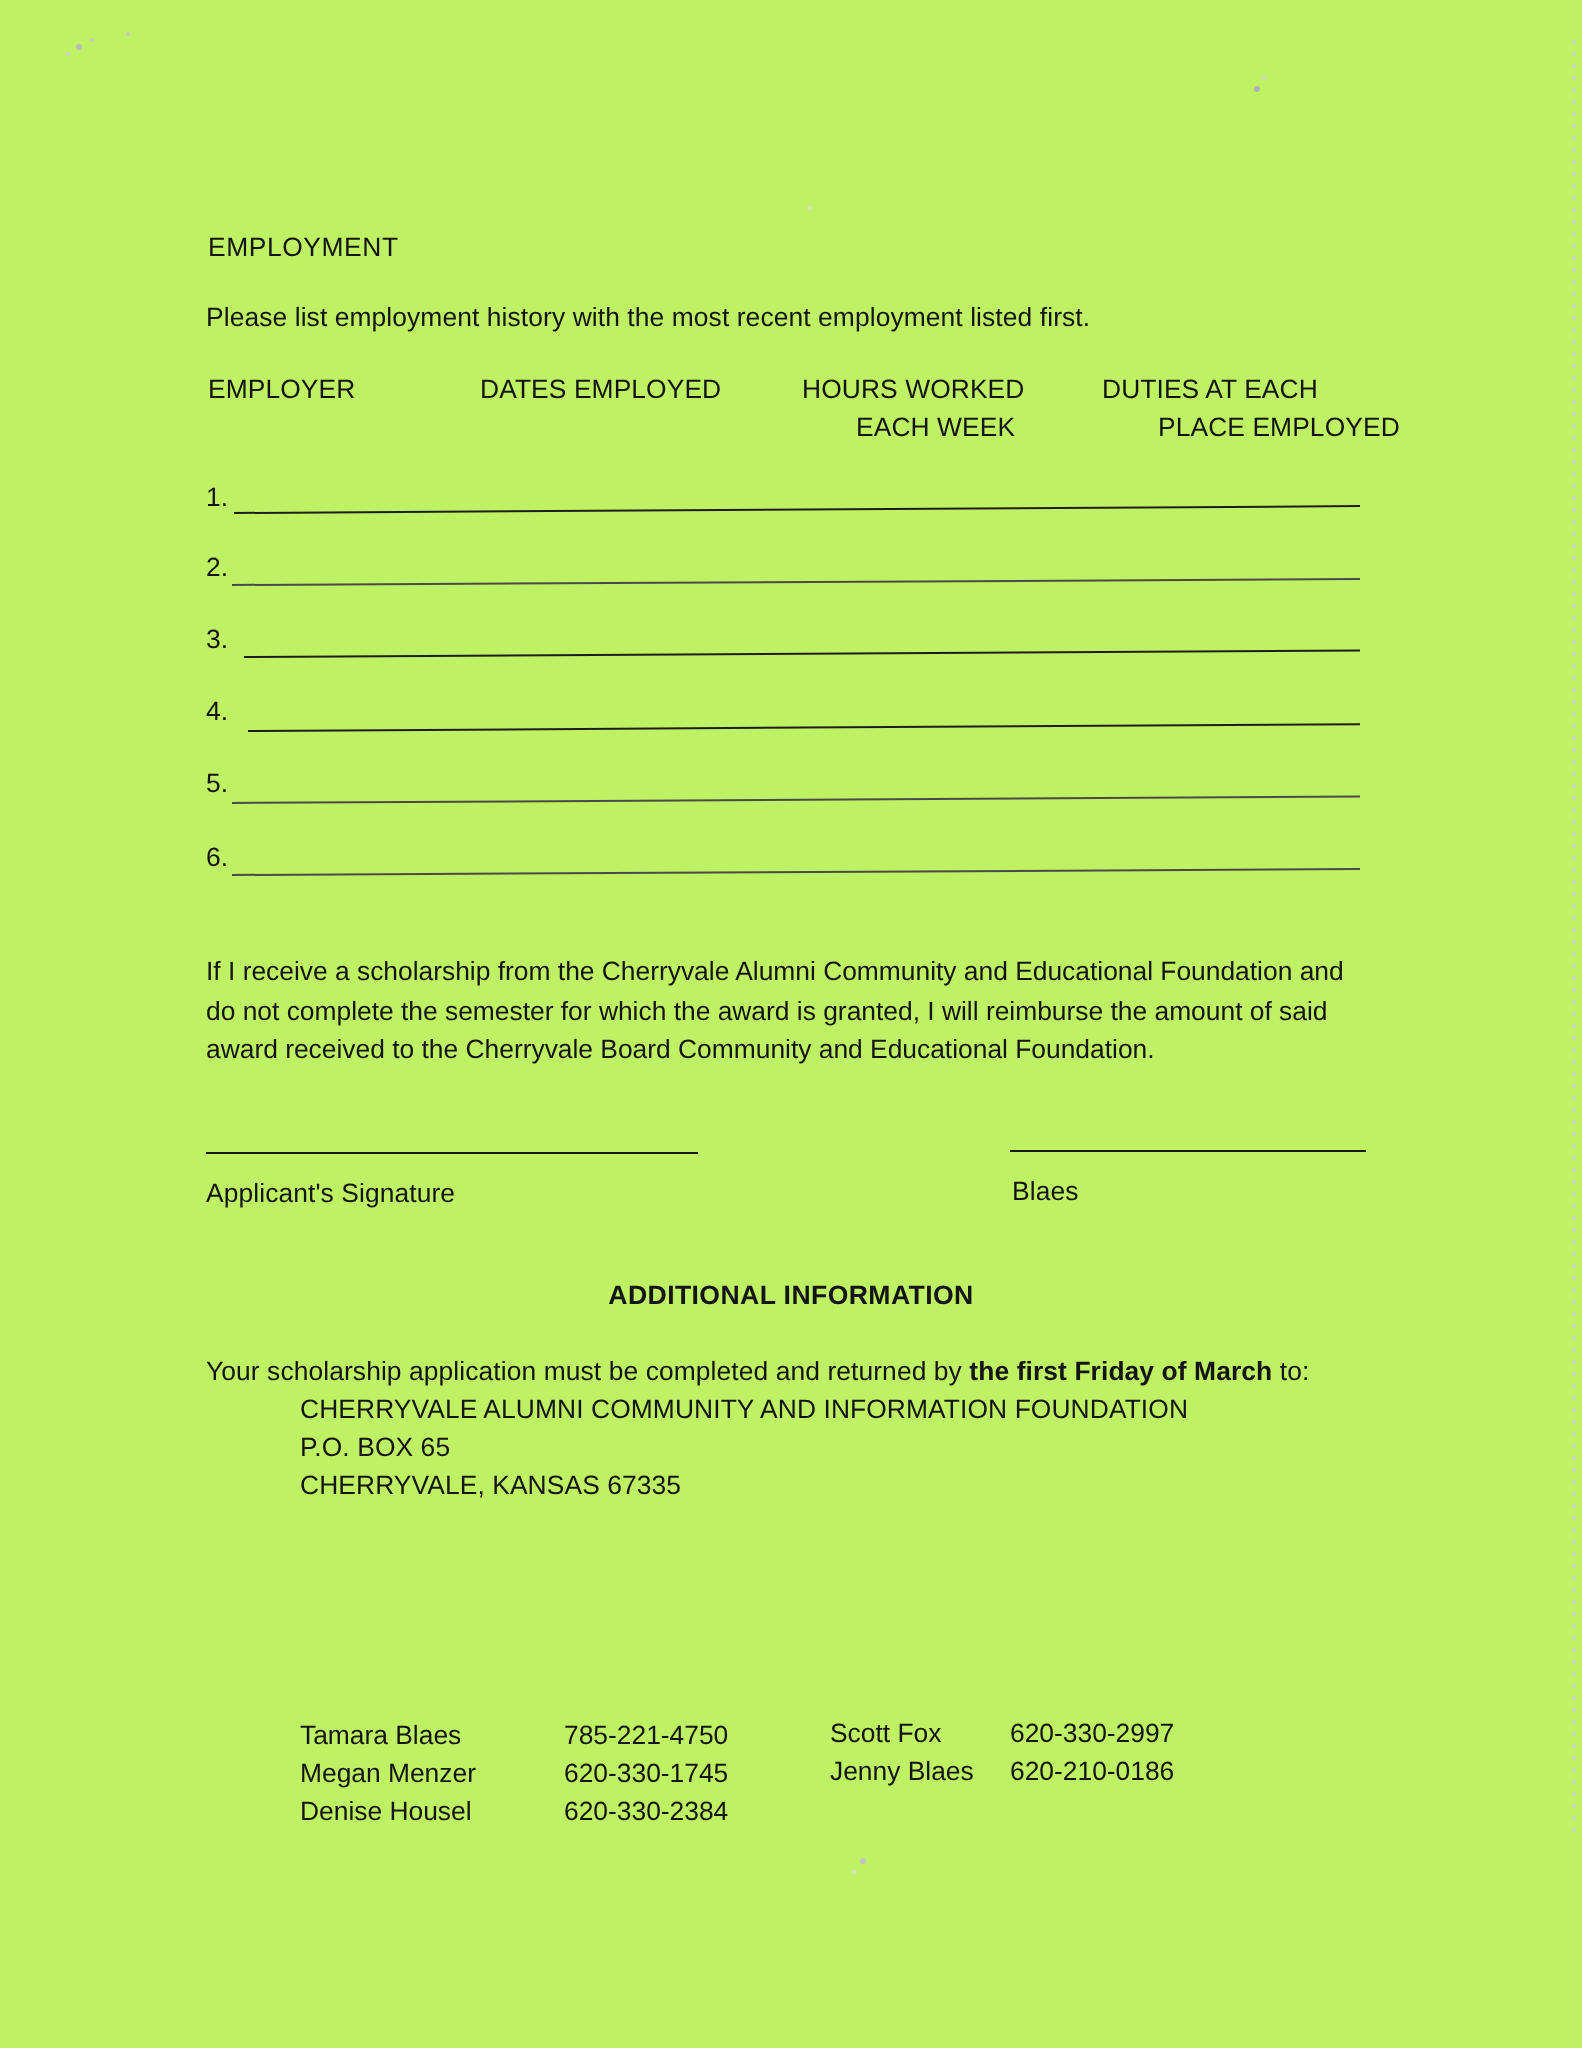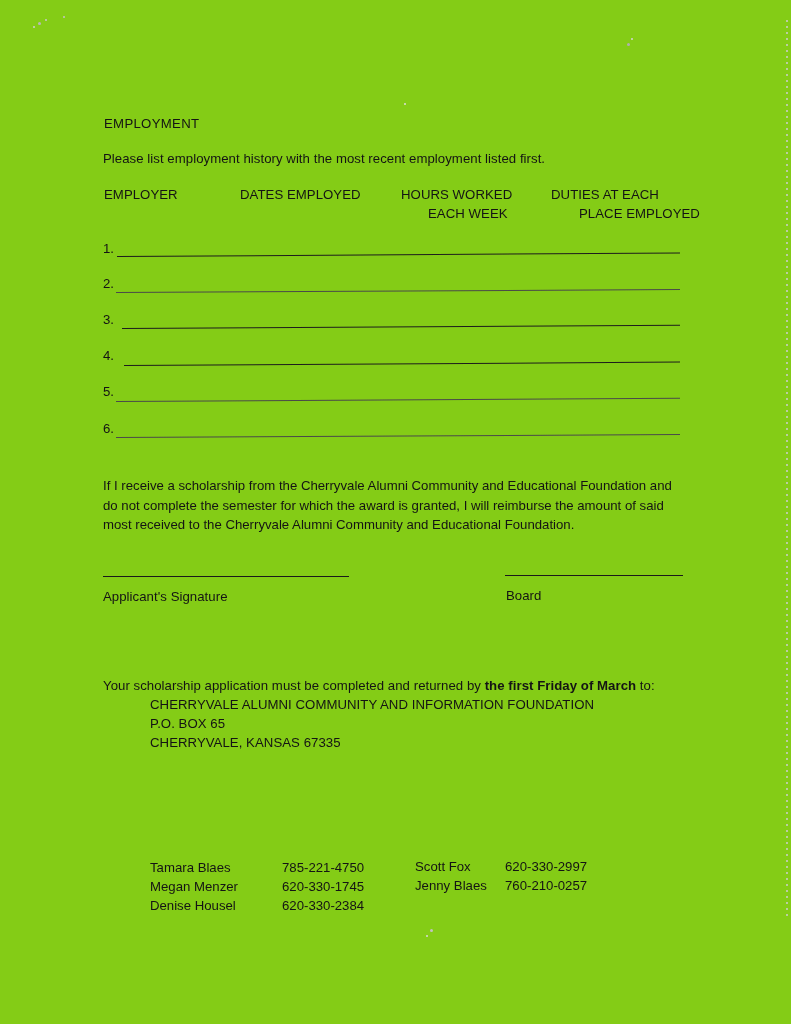--- a/index.html
+++ b/index.html
@@ -8,21 +8,21 @@
     background: #ffffff;
   }
   body {
     font-family: "Liberation Sans", sans-serif;
     color: #141414;
   }
   #page {
     position: relative;
     width: 791px;
     height: 1024px;
-    background: #84cc16;
+    background: #bef264;
     overflow: hidden;
   }
 
   
   .speckle {
     position: absolute;
     background: #b9b9b9;
     border-radius: 50%;
     pointer-events: none;
   }
@@ -135,28 +135,29 @@
 
   <div class="num" style="left:103px; top:348px;">4.</div>
   <div class="rule" style="left:124px; top:365px; width:556px; transform:rotate(-0.35deg);"></div>
 
   <div class="num" style="left:103px; top:384px;">5.</div>
   <div class="rule light" style="left:116px; top:401px; width:564px; transform:rotate(-0.33deg);"></div>
 
   <div class="num" style="left:103px; top:421px;">6.</div>
   <div class="rule light" style="left:116px; top:437px; width:564px; transform:rotate(-0.3deg);"></div>
 
-  <div class="para" style="left:103px; top:476px; width:580px;">If I receive a scholarship from the Cherryvale Alumni Community and Educational Foundation and do not complete the semester for which the award is granted, I will reimburse the amount of said most received to the Cherryvale Alumni Community and Educational Foundation.</div>
+  <div class="para" style="left:103px; top:476px; width:580px;">If I receive a scholarship from the Cherryvale Alumni Community and Educational Foundation and do not complete the semester for which the award is granted, I will reimburse the amount of said award received to the Cherryvale Board Community and Educational Foundation.</div>
 
   <div class="sig-rule" style="left:103px; top:576px; width:246px;"></div>
   <div class="t" style="left:103px; top:587px;">Applicant's Signature</div>
 
   <div class="sig-rule" style="left:505px; top:575px; width:178px;"></div>
-  <div class="t" style="left:506px; top:586px;">Board</div>
+  <div class="t" style="left:506px; top:586px;">Blaes</div>
 
+  <div class="center-head" style="top:640px;">ADDITIONAL INFORMATION</div>
 
   <div class="t" style="left:103px; top:676px;"><span>Your scholarship application must be completed and returned by </span><span class="bold">the first Friday of March</span><span> to:</span></div>
 
   <div class="t" style="left:150px; top:695px;">CHERRYVALE ALUMNI COMMUNITY AND INFORMATION FOUNDATION</div>
   <div class="t" style="left:150px; top:714px;">P.O. BOX 65</div>
   <div class="t" style="left:150px; top:733px;">CHERRYVALE, KANSAS 67335</div>
 
 
 
   <div class="contact-name" style="left:150px; top:858px;">Tamara Blaes</div>
@@ -165,15 +166,15 @@
   <div class="contact-name" style="left:150px; top:877px;">Megan Menzer</div>
   <div class="contact-phone" style="left:282px; top:877px;">620-330-1745</div>
 
   <div class="contact-name" style="left:150px; top:896px;">Denise Housel</div>
   <div class="contact-phone" style="left:282px; top:896px;">620-330-2384</div>
 
   <div class="contact-name" style="left:415px; top:857px;">Scott Fox</div>
   <div class="contact-phone" style="left:505px; top:857px;">620-330-2997</div>
 
   <div class="contact-name" style="left:415px; top:876px;">Jenny Blaes</div>
-  <div class="contact-phone" style="left:505px; top:876px;">760-210-0257</div>
+  <div class="contact-phone" style="left:505px; top:876px;">620-210-0186</div>
 
 </div>
 
 </body></html>

